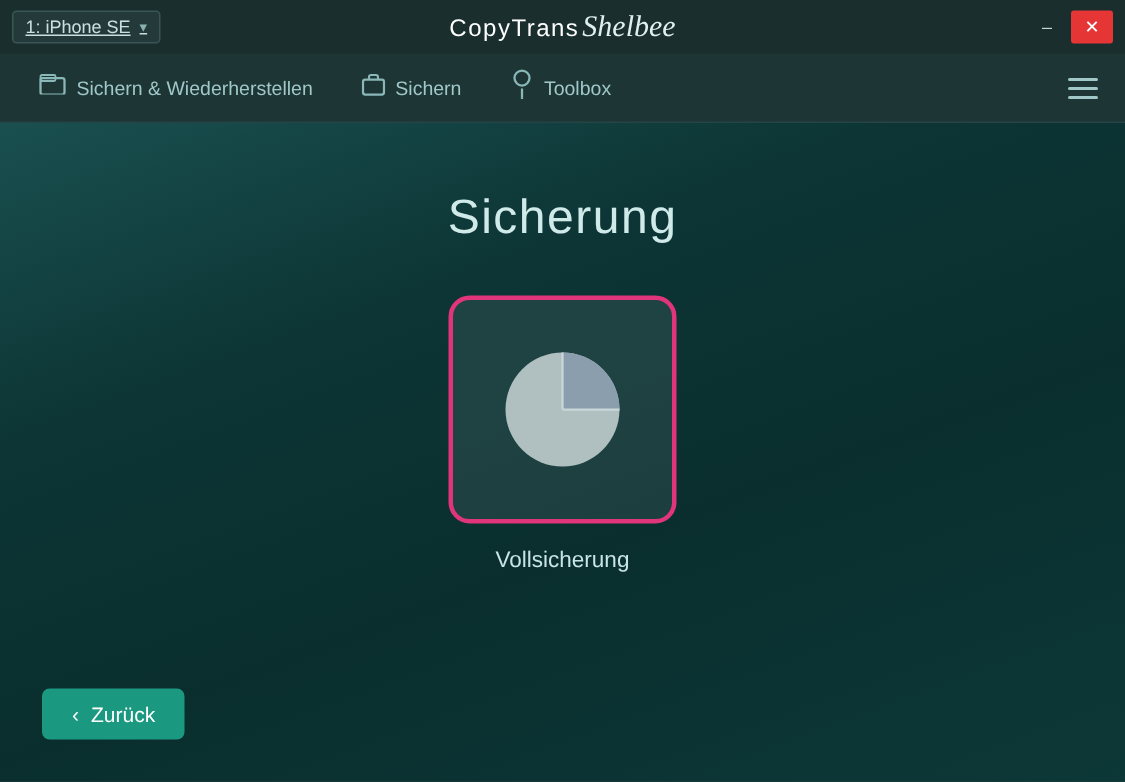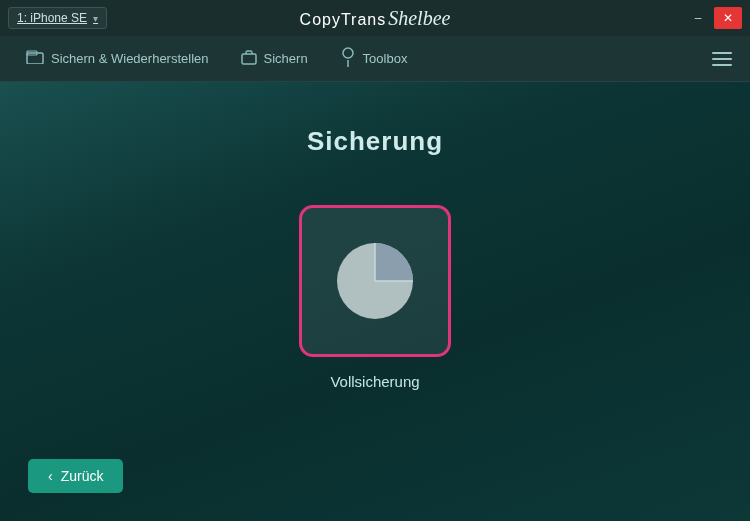--- a/index.html
+++ b/index.html
@@ -125,25 +125,25 @@
       background: linear-gradient(160deg, #1a5050 0%, #0d3535 30%, #0a2e2e 60%, #0d3838 100%);
       height: calc(521px - 36px - 46px);
       display: flex;
       flex-direction: column;
       align-items: center;
       position: relative;
     }
 
     .page-title {
       color: #d0eaea;
-      font-size: 26px;
-      font-weight: 700;
+      font-size: 32px;
+      font-weight: 400;
       letter-spacing: 1px;
       margin-top: 44px;
-      margin-bottom: 48px;
+      margin-bottom: 34px;
     }
 
     .cards-row {
       display: flex;
       align-items: flex-start;
       gap: 80px;
       margin-bottom: auto;
     }
 
     

